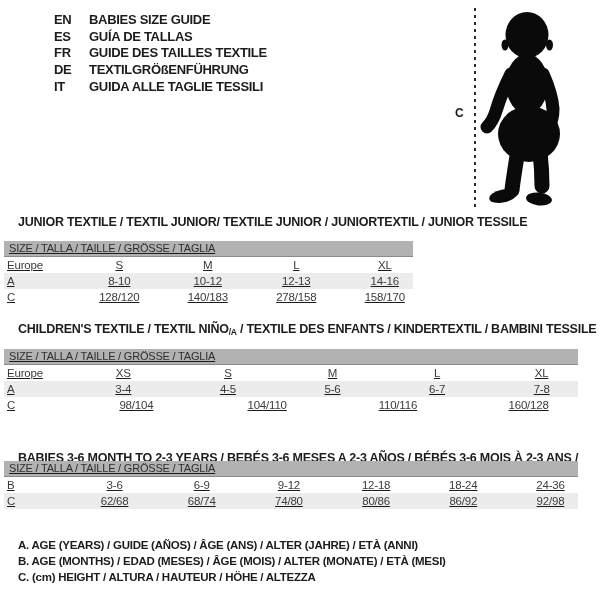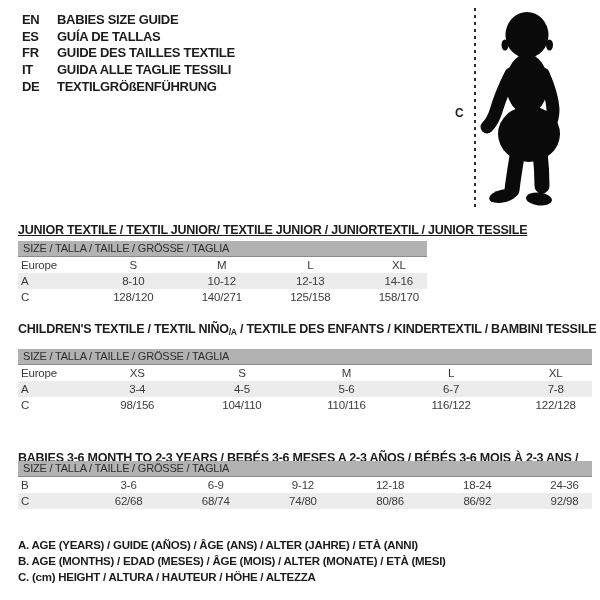--- a/index.html
+++ b/index.html
@@ -5,34 +5,34 @@
   html,body{margin:0;padding:0;}
   body{
     width:600px;height:600px;position:relative;background:#ffffff;
     font-family:"Liberation Sans", sans-serif;color:#1c1c1c;overflow:hidden;
   }
   .abs{position:absolute;}
 
   
   .lang-block{left:22px;top:12px;}
   .lang-row{display:flex;line-height:16.7px;font-size:13px;font-weight:700;letter-spacing:-0.3px;}
-  .lang-code{width:35px;flex:0 0 35px;}
+  .lang-code{width:35px;flex:0 0 35px;margin-left:32px;}
 
   
   .dash-line{left:474px;top:8px;width:2px;height:199px;
     background:repeating-linear-gradient(to bottom,#2a2a2a 0px,#2a2a2a 3px,transparent 3px,transparent 7px);}
   .height-label{left:455px;top:106px;font-size:12px;font-weight:700;}
   .baby-svg{left:480px;top:10px;}
 
   
   .sec-title{font-size:12.5px;font-weight:700;letter-spacing:-0.25px;line-height:16px;white-space:nowrap;}
   .sub{font-size:8.5px;vertical-align:-2px;font-weight:700;}
 
   
-  .size-table{left:18px;}
+  .size-table{left:4px;text-decoration:underline;}
   .t-junior{width:409px;}
   .t-wide{width:574px;}
   .size-bar{height:15px;line-height:15px;background:#b2b2b2;border-bottom:1px solid #8a8a8a;
     font-size:11px;color:#2d2d2d;padding-left:5px;letter-spacing:-0.2px;}
   .trow{display:flex;height:16px;line-height:16px;font-size:11.5px;color:#3b3b3b;letter-spacing:-0.2px;gap:32px;}
   .trow.alt{background:#ececec;}
   .rlabel{padding-left:3px;}
   .t-junior .rlabel{flex:0 0 52px;}
   .t-wide .rlabel{flex:0 0 48px;}
   .tcell{flex:1;text-align:center;}
@@ -51,26 +51,26 @@
   </div>
   <div class="lang-row">
     <span class="lang-code">ES</span>
     <span>GUÍA DE TALLAS</span>
   </div>
   <div class="lang-row">
     <span class="lang-code">FR</span>
     <span>GUIDE DES TAILLES TEXTILE</span>
   </div>
   <div class="lang-row">
+    <span class="lang-code">DE</span>
+    <span>TEXTILGRÖßENFÜHRUNG</span>
+  </div>
+  <div class="lang-row">
     <span class="lang-code">IT</span>
     <span>GUIDA ALLE TAGLIE TESSILI</span>
-  </div>
-  <div class="lang-row">
-    <span class="lang-code">DE</span>
-    <span>TEXTILGRÖßENFÜHRUNG</span>
   </div>
 </div>
 
 <div class="abs dash-line"></div>
 <div class="abs height-label">C</div>
 <svg class="abs baby-svg" width="90" height="198" viewBox="0 0 90 198">
   <g fill="#0a0a0a" stroke="none">
     <ellipse cx="47" cy="25" rx="21.5" ry="23"></ellipse>
     <ellipse cx="25" cy="35" rx="3.5" ry="5.5"></ellipse>
     <ellipse cx="69.5" cy="35" rx="3.5" ry="5.5"></ellipse>
@@ -80,42 +80,42 @@
     <ellipse cx="59" cy="189" rx="13" ry="6.5" transform="rotate(6 59 189)"></ellipse>
   </g>
   <g fill="none" stroke="#0a0a0a" stroke-linecap="round">
     <path d="M31 64 Q21 84 16 101 Q13 111 7 117" stroke-width="13"></path>
     <path d="M63 64 Q72 84 73 99 Q73 109 69 116" stroke-width="13"></path>
     <path d="M38 140 Q35 158 33 172 L32 180" stroke-width="15"></path>
     <path d="M60 142 Q62 160 62 176" stroke-width="15"></path>
   </g>
 </svg>
 
-<div class="abs sec-title" style="left:18px;top:222px;text-decoration:underline;">JUNIOR TEXTILE / TEXTIL JUNIOR/ TEXTILE JUNIOR / JUNIORTEXTIL / JUNIOR TESSILE</div>
+<div class="abs sec-title" style="left:18px;top:214px;">JUNIOR TEXTILE / TEXTIL JUNIOR/ TEXTILE JUNIOR / JUNIORTEXTIL / JUNIOR TESSILE</div>
 <div class="abs size-table t-junior" style="top:241px;">
   <div class="size-bar">SIZE / TALLA / TAILLE / GRÖSSE / TAGLIA</div>
   <div class="trow">
     <span class="rlabel">Europe</span>
     <span class="tcell">S</span>
     <span class="tcell">M</span>
     <span class="tcell">L</span>
     <span class="tcell">XL</span>
   </div>
   <div class="trow alt">
     <span class="rlabel">A</span>
     <span class="tcell">8-10</span>
     <span class="tcell">10-12</span>
     <span class="tcell">12-13</span>
     <span class="tcell">14-16</span>
   </div>
   <div class="trow">
     <span class="rlabel">C</span>
     <span class="tcell">128/120</span>
-    <span class="tcell">140/271</span>
-    <span class="tcell">125/158</span>
+    <span class="tcell">140/183</span>
+    <span class="tcell">278/158</span>
     <span class="tcell">158/170</span>
   </div>
 </div>
 
 <div class="abs sec-title" style="left:18px;top:321px;">
   <span>CHILDREN'S TEXTILE / TEXTIL NIÑO</span><span class="sub">/A</span><span> / TEXTILE DES ENFANTS / KINDERTEXTIL / BAMBINI TESSILE</span>
 </div>
 <div class="abs size-table t-wide" style="top:349px;">
   <div class="size-bar">SIZE / TALLA / TAILLE / GRÖSSE / TAGLIA</div>
   <div class="trow">
@@ -129,25 +129,24 @@
   <div class="trow alt">
     <span class="rlabel">A</span>
     <span class="tcell">3-4</span>
     <span class="tcell">4-5</span>
     <span class="tcell">5-6</span>
     <span class="tcell">6-7</span>
     <span class="tcell">7-8</span>
   </div>
   <div class="trow">
     <span class="rlabel">C</span>
-    <span class="tcell">98/156</span>
+    <span class="tcell">98/104</span>
     <span class="tcell">104/110</span>
     <span class="tcell">110/116</span>
-    <span class="tcell">116/122</span>
-    <span class="tcell">122/128</span>
+    <span class="tcell">160/128</span>
   </div>
 </div>
 
 <div class="abs sec-title" style="left:18px;top:426px;margin-top:24px;">
   <div>BABIES 3-6 MONTH TO 2-3 YEARS / BEBÉS 3-6 MESES A 2-3 AÑOS / BÉBÉS 3-6 MOIS À 2-3 ANS /</div>
 </div>
 <div class="abs size-table t-wide" style="top:461px;">
   <div class="size-bar">SIZE / TALLA / TAILLE / GRÖSSE / TAGLIA</div>
   <div class="trow">
     <span class="rlabel">B</span>

